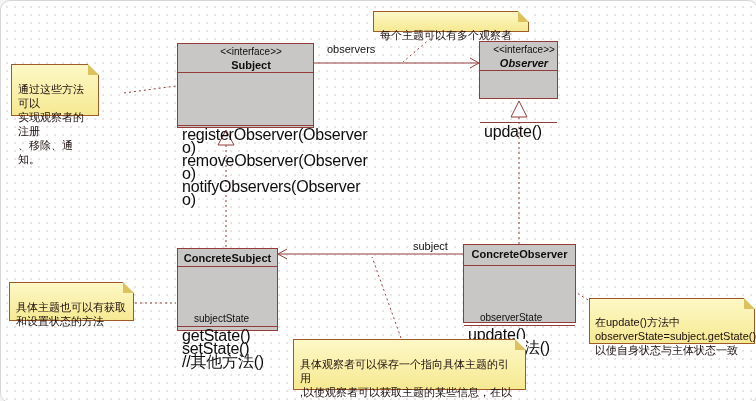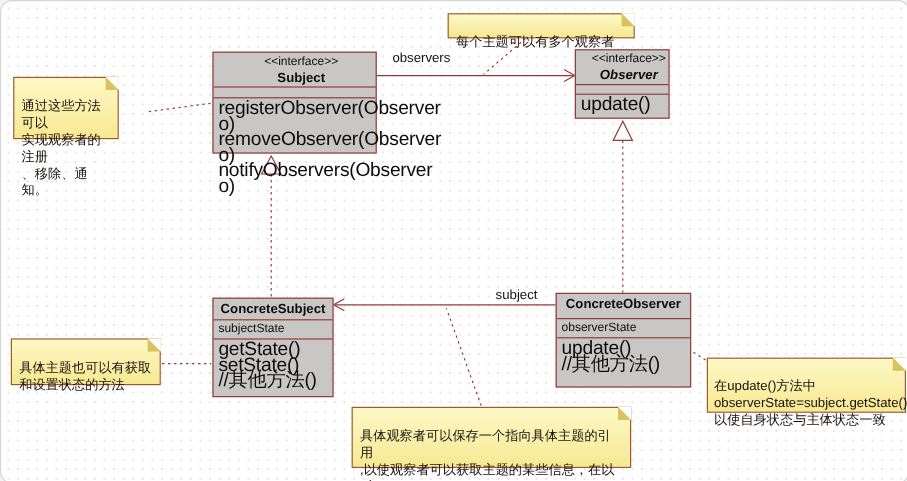--- a/index.html
+++ b/index.html
@@ -22,21 +22,21 @@
     position:absolute;
     background:#c9c6c6;
     border:1px solid #943c3a;
     box-sizing:border-box;
     color:#0d0d0d;
   }
   .uml-head{border-bottom:1px solid #943c3a;text-align:center;padding-top:2px;padding-left:11px;}
   .stereo{font-size:10px;line-height:12px;}
   .cname{font-size:11px;line-height:14px;font-weight:bold;}
   .cname.italic{font-style:italic;}
-  .uml-attrs{border-bottom:1px solid #943c3a;font-size:10px;line-height:13px;padding:1px 4px;box-sizing:border-box;}
+  .uml-attrs{border-bottom:1px solid #943c3a;font-size:10px;line-height:13px;padding:1px 16px;box-sizing:border-box;margin-top:44px;}
   .uml-methods{font-size:16px;line-height:13px;padding:2px 4px;letter-spacing:-0.2px;}
 
   
   .note{
     position:absolute;
     background:linear-gradient(#fdf8c6, #f6e992);
     border:1px solid #a05a28;
     box-sizing:border-box;
     color:#1a0d0d;
     font-size:11px;

